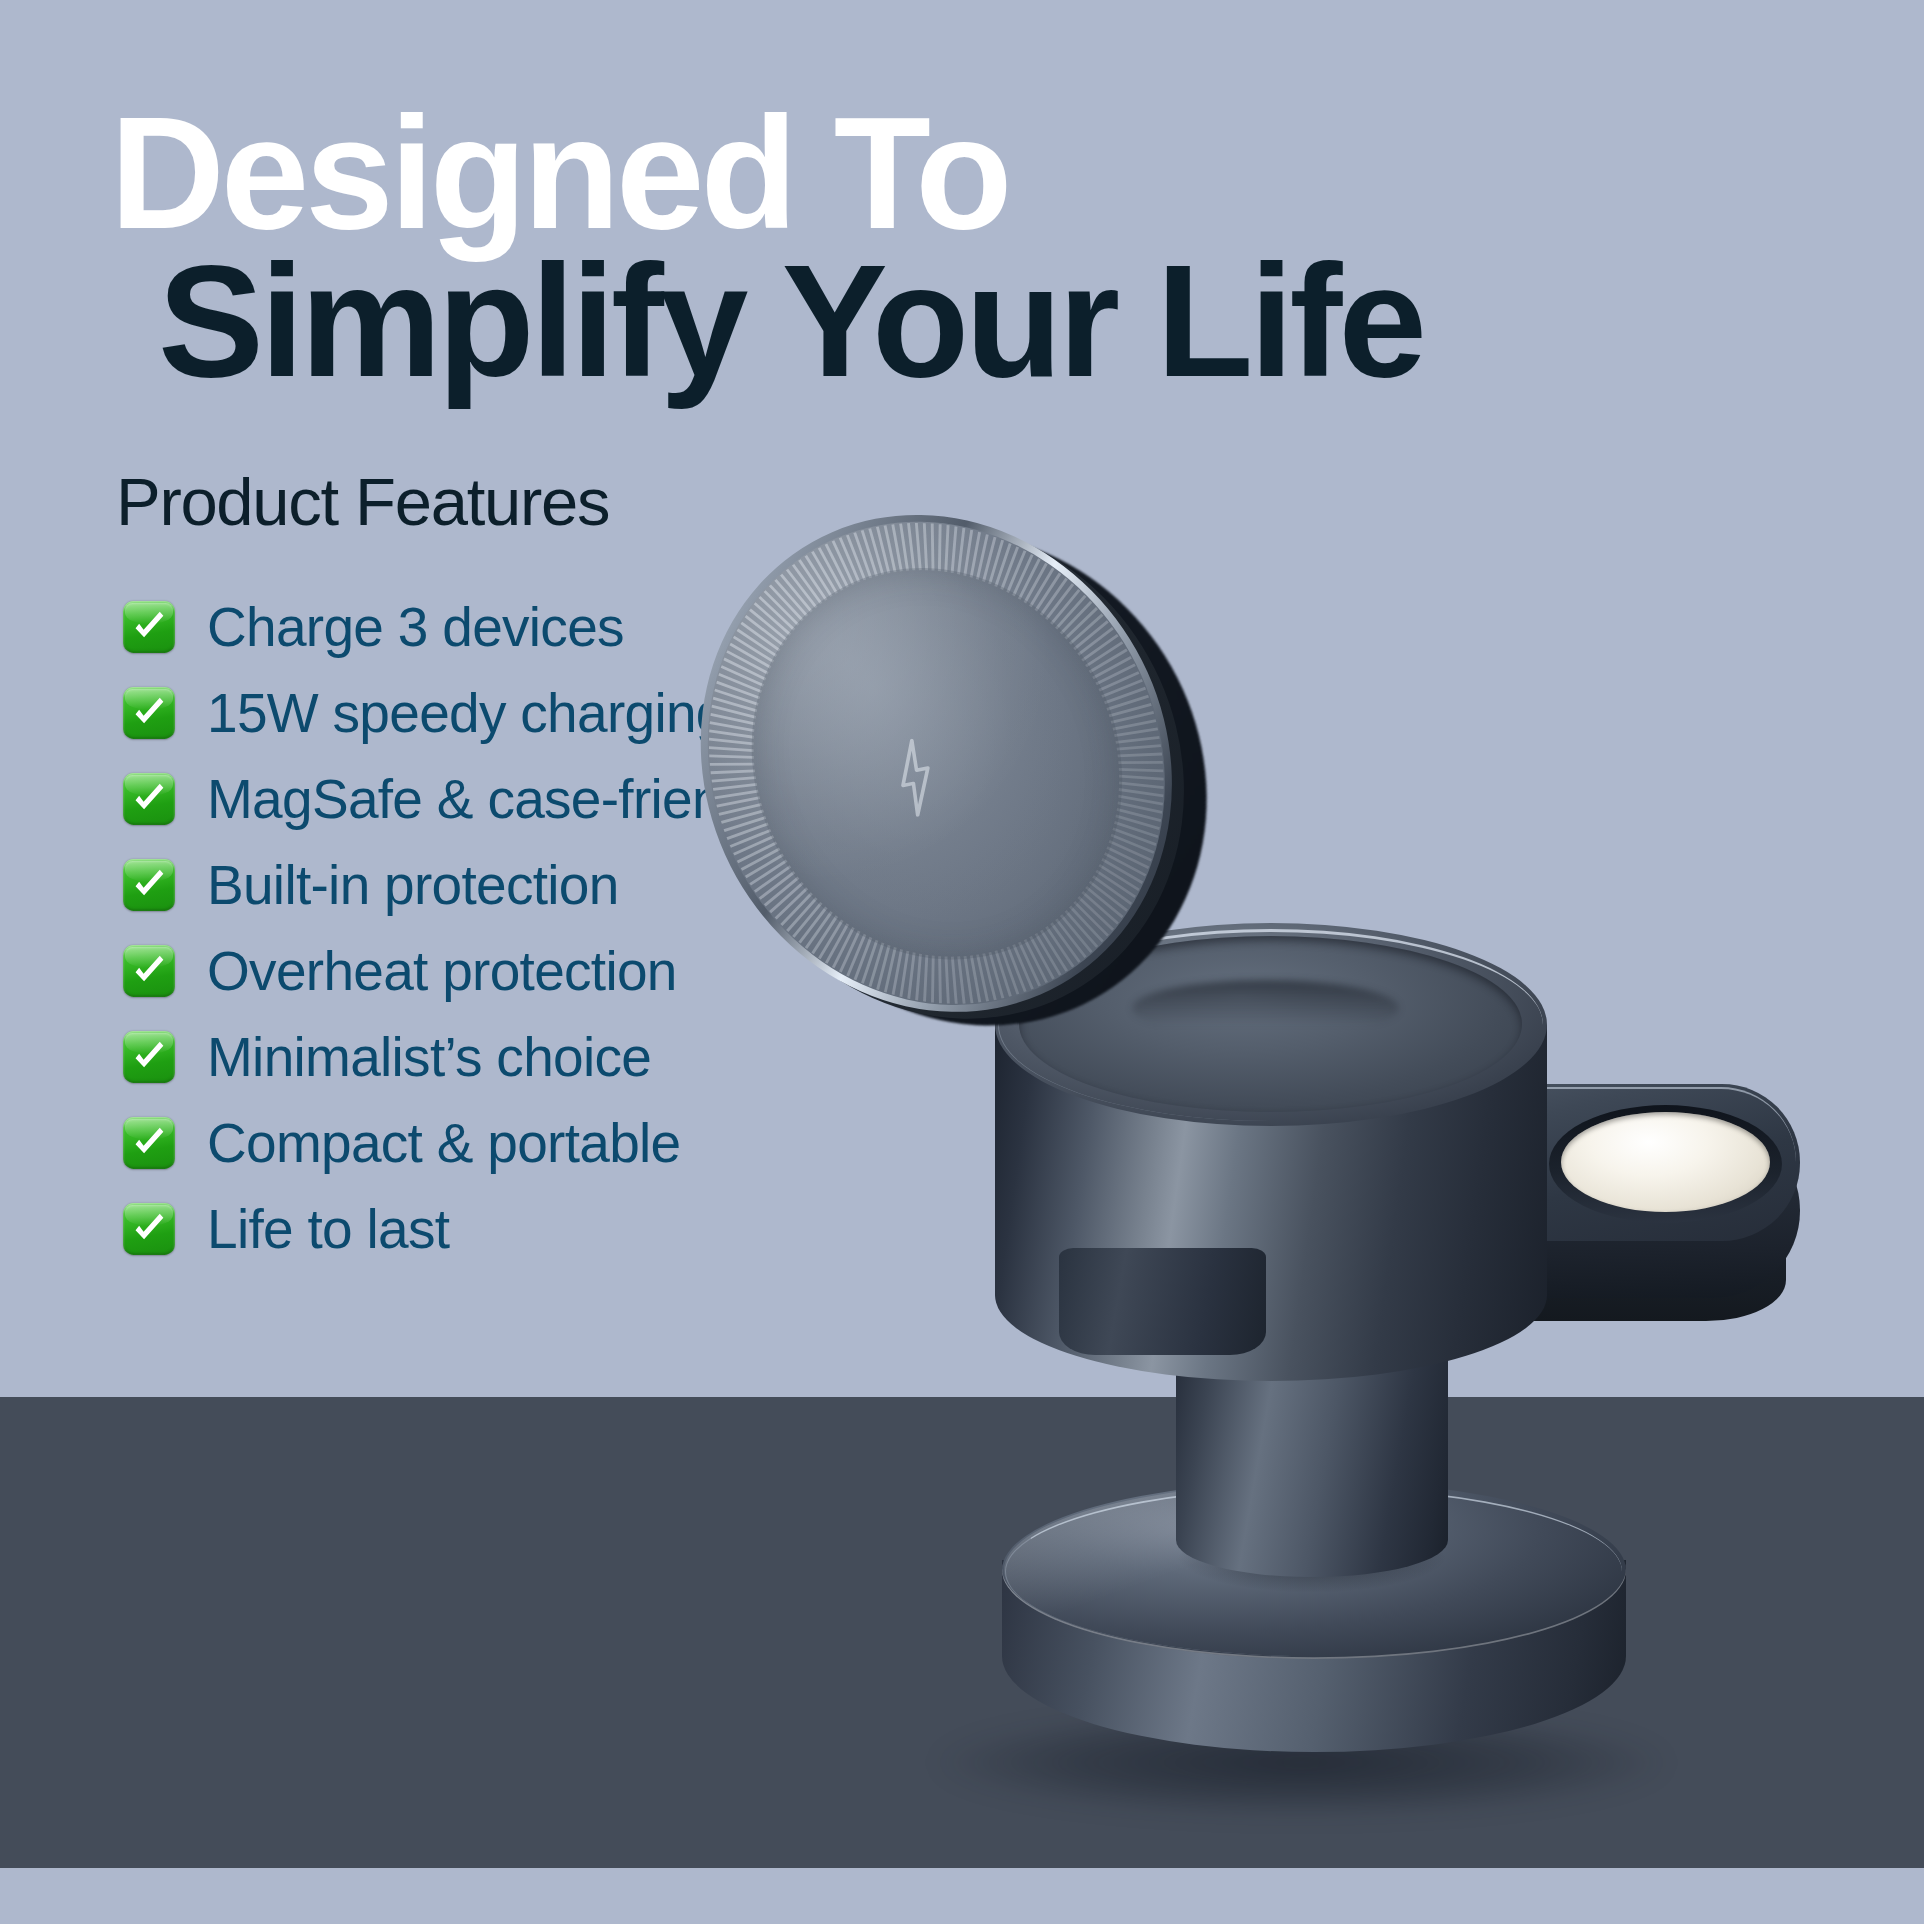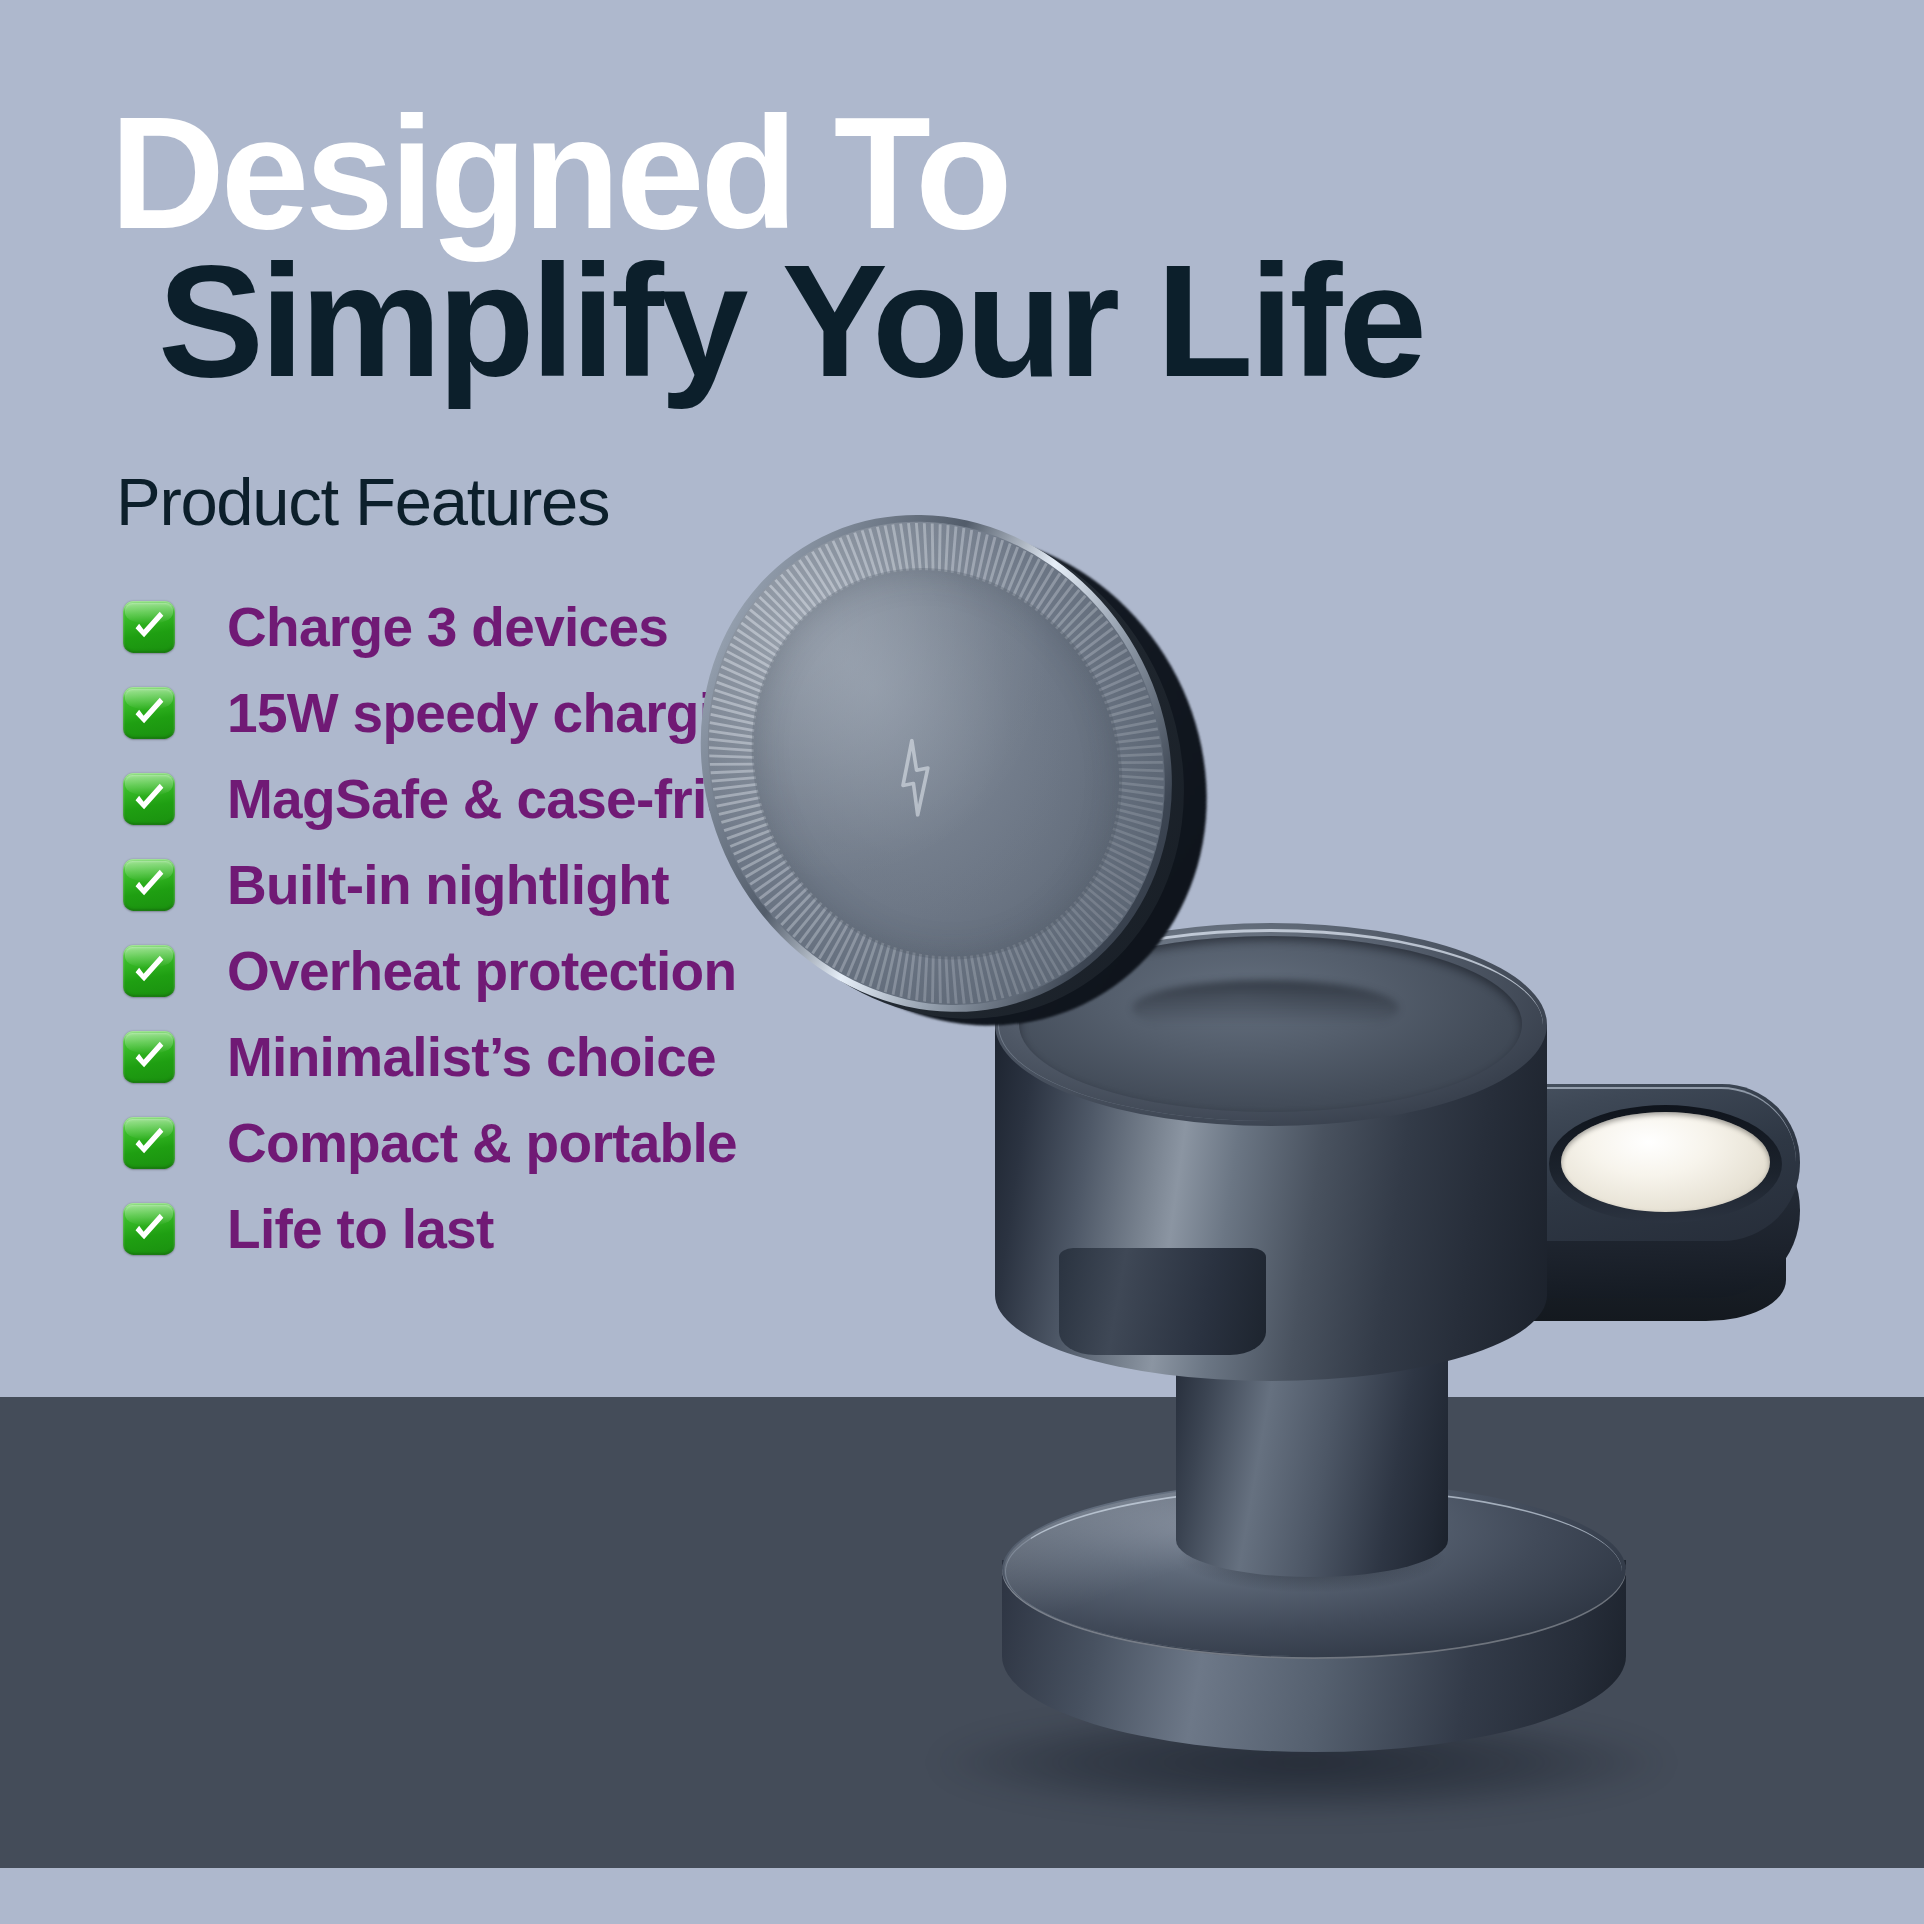--- a/index.html
+++ b/index.html
@@ -81,24 +81,24 @@
     border-radius:9px 9px 60% 60%;
     background:linear-gradient(180deg,rgba(255,255,255,.42),rgba(255,255,255,0));
     pointer-events:none;
   }
   .chk svg{
     position:absolute; left:0; top:0;
     width:100%; height:100%;
     display:block;
   }
   .feature-label{
-    margin-left:52px;
+    margin-left:32px;
     font-size:55px;
-    font-weight:700;
-    color:#701a75;
+    font-weight:400;
+    color:#0c4a6e;
     letter-spacing:-0.7px;
     white-space:nowrap;
     line-height:1;
   }
 
   
   #product{
     position:absolute;
     left:909px; top:624px;
     width:1016px; height:1248px;
@@ -379,21 +379,21 @@
       </span>
       <span class="feature-label">MagSafe &amp; case-friendly</span>
     </div>
 
     <div class="feature">
       <span class="chk">
         <svg viewBox="0 0 58 58" aria-hidden="true">
             <path d="M14 30.5 L23.5 40.5 L45 16.5 L41 12 L23 32 L18 25.5 Z" fill="#ffffff"></path>
           </svg>
       </span>
-      <span class="feature-label">Built-in nightlight</span>
+      <span class="feature-label">Built-in protection</span>
     </div>
 
     <div class="feature">
       <span class="chk">
         <svg viewBox="0 0 58 58" aria-hidden="true">
             <path d="M14 30.5 L23.5 40.5 L45 16.5 L41 12 L23 32 L18 25.5 Z" fill="#ffffff"></path>
           </svg>
       </span>
       <span class="feature-label">Overheat protection</span>
     </div>

